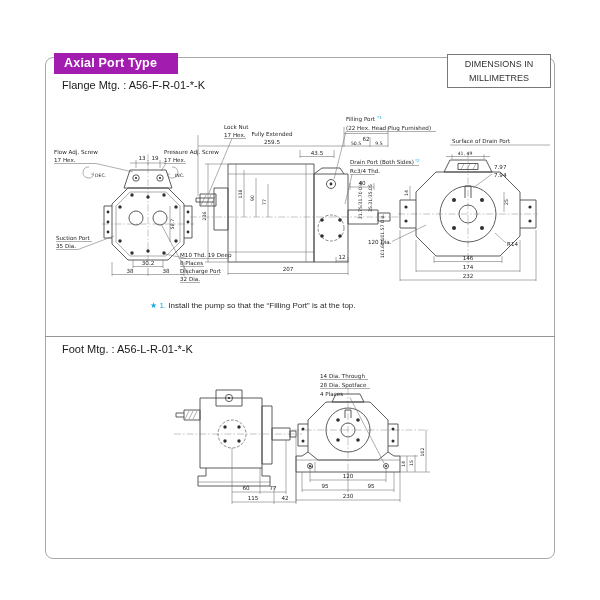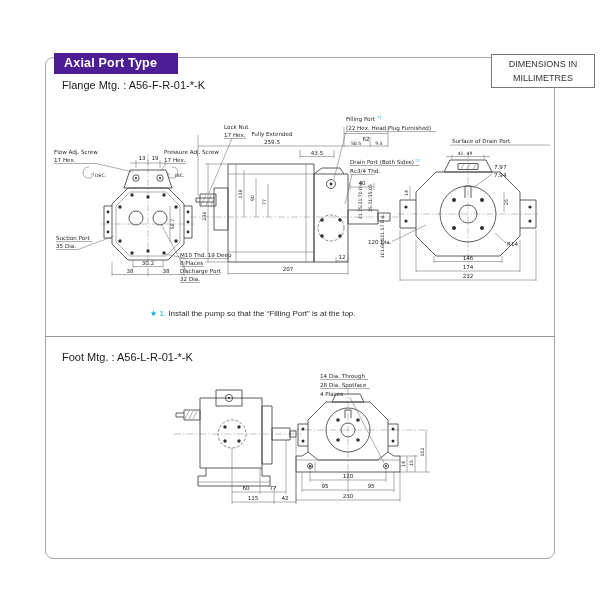--- a/index.html
+++ b/index.html
@@ -1,30 +1,30 @@
 <!DOCTYPE html>
 <html><head>
 <meta charset="utf-8">
 <style>
   html,body{margin:0;padding:0;background:#fff;width:600px;height:600px;
     font-family:"Liberation Sans","DejaVu Sans",sans-serif;}
   #page{position:relative;width:600px;height:600px;background:#fff;overflow:hidden;}
   #frame{position:absolute;left:45px;top:57px;width:508px;height:500px;
     border:1.5px solid #a8a8a8;border-radius:8px;background:#fff;}
   #banner{position:absolute;left:54px;top:53px;width:114px;height:21px;
-    background:#4c1d95;color:#fff;font-weight:bold;font-size:12.5px;
+    background:#a21caf;color:#fff;font-weight:bold;font-size:12.5px;
     line-height:21px;padding-left:10px;letter-spacing:.2px;z-index:3;}
   #dimbox{position:absolute;left:447px;top:54px;width:102px;height:30px;
     border:1.5px solid #787878;background:#fff;z-index:3;text-align:center;
-    font-size:9px;color:#333;line-height:14px;padding-top:2px;margin-left:44px;}
+    font-size:9px;color:#333;line-height:14px;padding-top:2px;}
   .heading{position:absolute;left:62px;font-weight:normal;font-size:11px;color:#1a1a1a;z-index:2;}
   #flange-heading{top:79px;}
-  #foot-heading{top:351px;}
+  #foot-heading{top:343px;}
   #divider{position:absolute;left:45px;top:336px;width:510px;border-top:1.5px solid #969696;z-index:1;}
-  #notes{position:absolute;left:150px;top:301px;width:408px;font-size:8px;color:#2a2a2a;z-index:2;margin-top:8px;}
+  #notes{position:absolute;left:150px;top:301px;width:408px;font-size:8px;color:#2a2a2a;z-index:2;}
   .note-row{white-space:nowrap;margin-bottom:2px;}
   .cyan{color:#18a9dc;}
   #foot-note{position:absolute;left:213px;top:520px;font-size:8px;color:#2a2a2a;white-space:nowrap;z-index:2;}
   .bullet{color:#5a5a66;font-size:8px;margin-right:3px;}
   svg{position:absolute;z-index:2;}
   #flange-svg{left:48px;top:110px;}
   #foot-svg{left:48px;top:368px;}
   svg .ln{stroke:#4b4b4b;stroke-width:.9;fill:none;stroke-linejoin:round;}
   svg .thin{stroke:#6d6d6d;stroke-width:.55;fill:none;}
   svg .cl{stroke:#8a8a8a;stroke-width:.5;fill:none;stroke-dasharray:7 2 1.6 2;}

